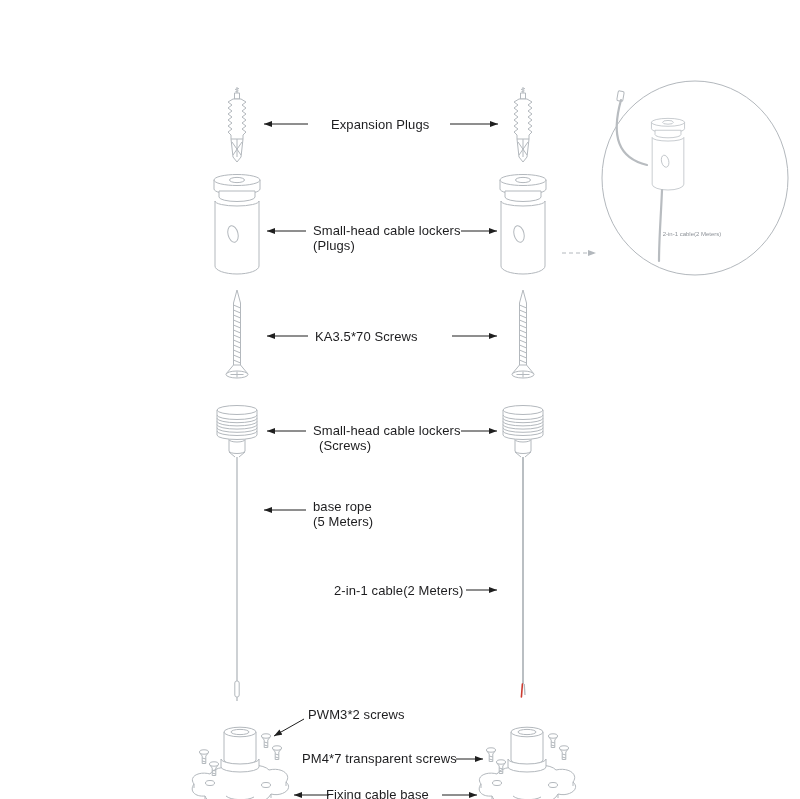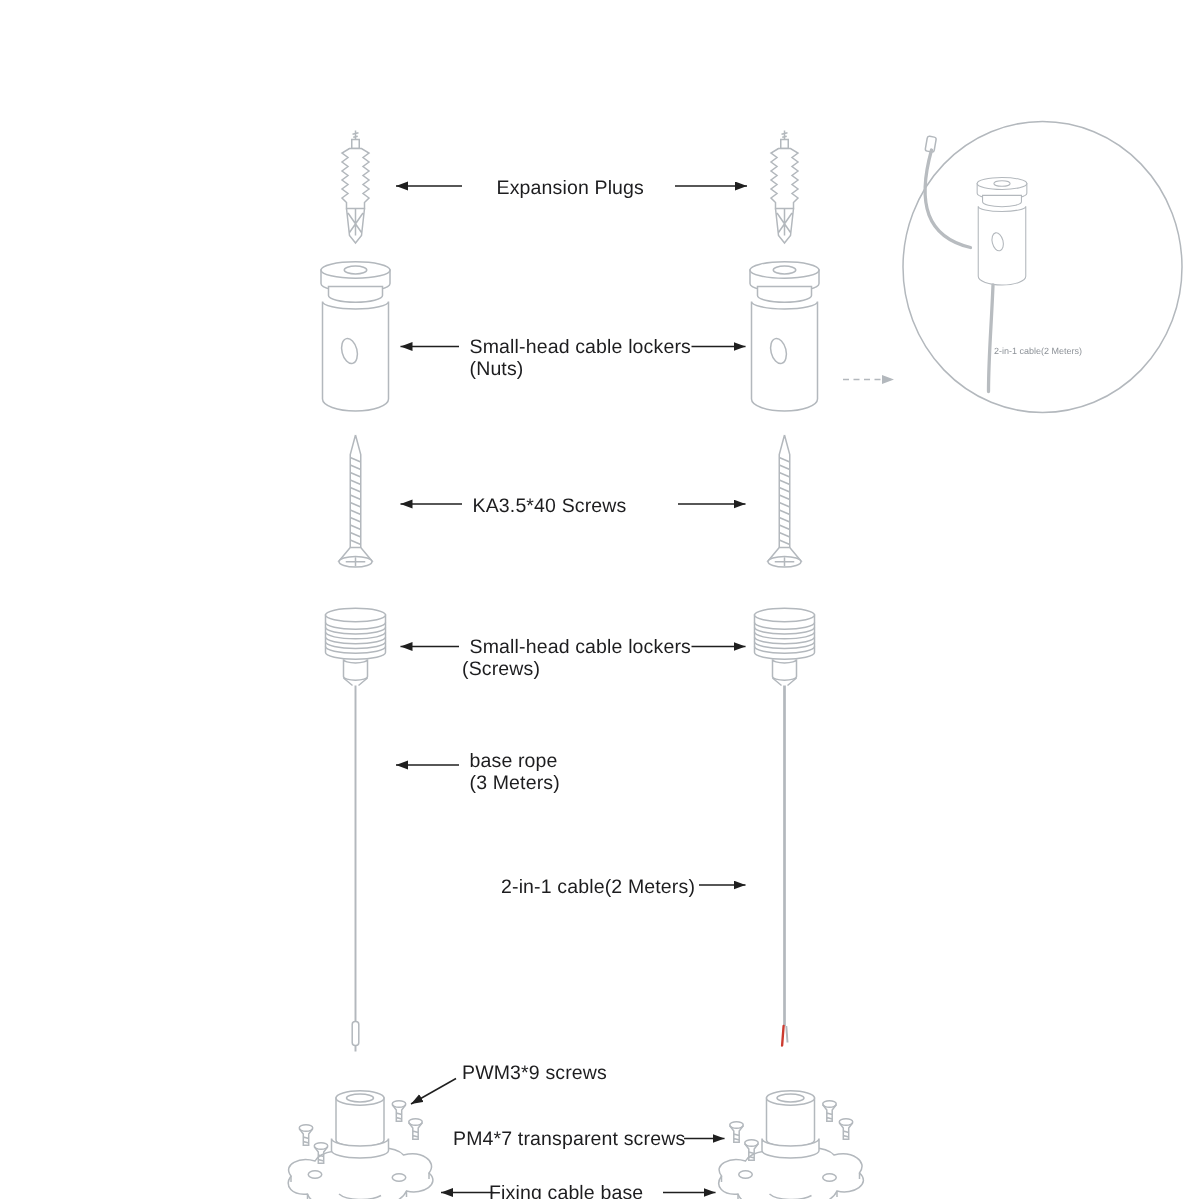--- a/index.html
+++ b/index.html
@@ -164,29 +164,29 @@
       <line x1="456" y1="711" x2="483" y2="711" marker-end="url(#m-dark)"></line>
       <line x1="329" y1="747" x2="294" y2="747" marker-end="url(#m-dark)"></line>
       <line x1="442" y1="747" x2="477" y2="747" marker-end="url(#m-dark)"></line>
       <line class="dashed" x1="562" y1="205" x2="596" y2="205" marker-end="url(#m-gray)"></line>
     </g>
   </svg>
 
   <div class="lbl" style="left:331px; top:69px">Expansion Plugs</div>
 
   <div class="lbl" style="left:313px; top:175px">Small-head cable lockers</div>
-  <div class="lbl" style="left:313px; top:190px">(Nuts)</div>
+  <div class="lbl" style="left:313px; top:190px">(Plugs)</div>
 
-  <div class="lbl" style="left:315px; top:281px">KA3.5*40 Screws</div>
+  <div class="lbl" style="left:315px; top:281px">KA3.5*70 Screws</div>
 
   <div class="lbl" style="left:313px; top:375px">Small-head cable lockers</div>
-  <div class="lbl" style="left:308px; top:390px">(Screws)</div>
+  <div class="lbl" style="left:319px; top:390px">(Screws)</div>
 
   <div class="lbl" style="left:313px; top:451px">base rope</div>
-  <div class="lbl" style="left:313px; top:466px">(3 Meters)</div>
+  <div class="lbl" style="left:313px; top:466px">(5 Meters)</div>
 
   <div class="lbl" style="left:334px; top:535px">2-in-1 cable(2 Meters)</div>
 
-  <div class="lbl" style="left:308px; top:659px">PWM3*9 screws</div>
+  <div class="lbl" style="left:308px; top:659px">PWM3*2 screws</div>
   <div class="lbl" style="left:302px; top:703px">PM4*7 transparent screws</div>
   <div class="lbl" style="left:326px; top:739px">Fixing cable base</div>
 
 </div>
 
 </body></html>

